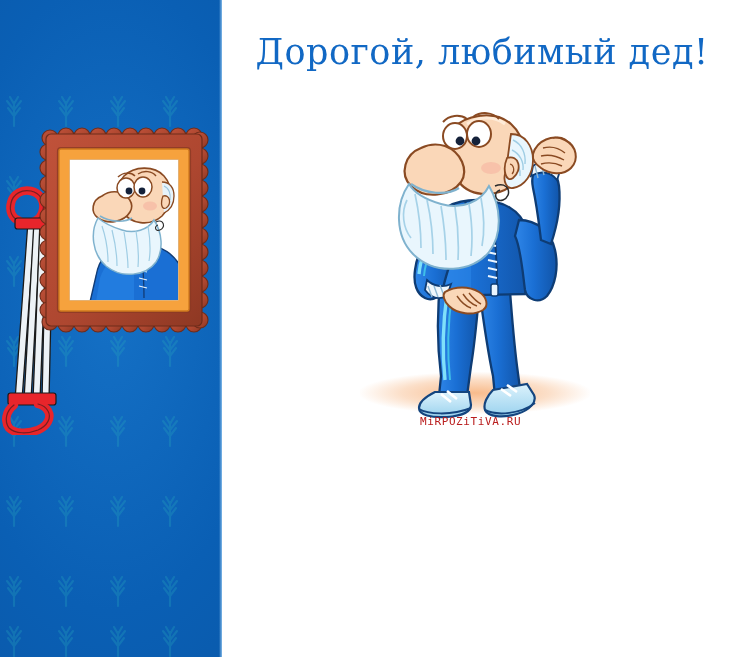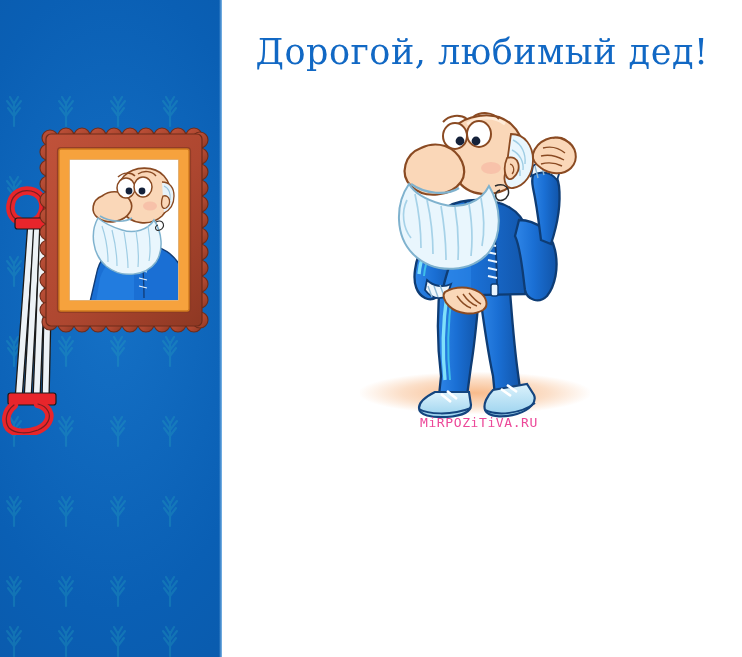--- a/index.html
+++ b/index.html
@@ -96,23 +96,23 @@
     pointer-events: none;
   }
 
   
   #watermark {
     position: absolute;
     left: 420px;
     top: 415px;
     width: 160px;
     text-align: left;
-    color: #ec4899;
+    color: #b91c1c;
     font-family: "DejaVu Sans Mono", monospace;
-    font-size: 13px;
+    font-size: 11px;
     letter-spacing: 0.6px;
   }
 
   
   #message {
     position: absolute;
     left: 222px;
     top: 468px;
     width: 520px;
     text-align: center;

